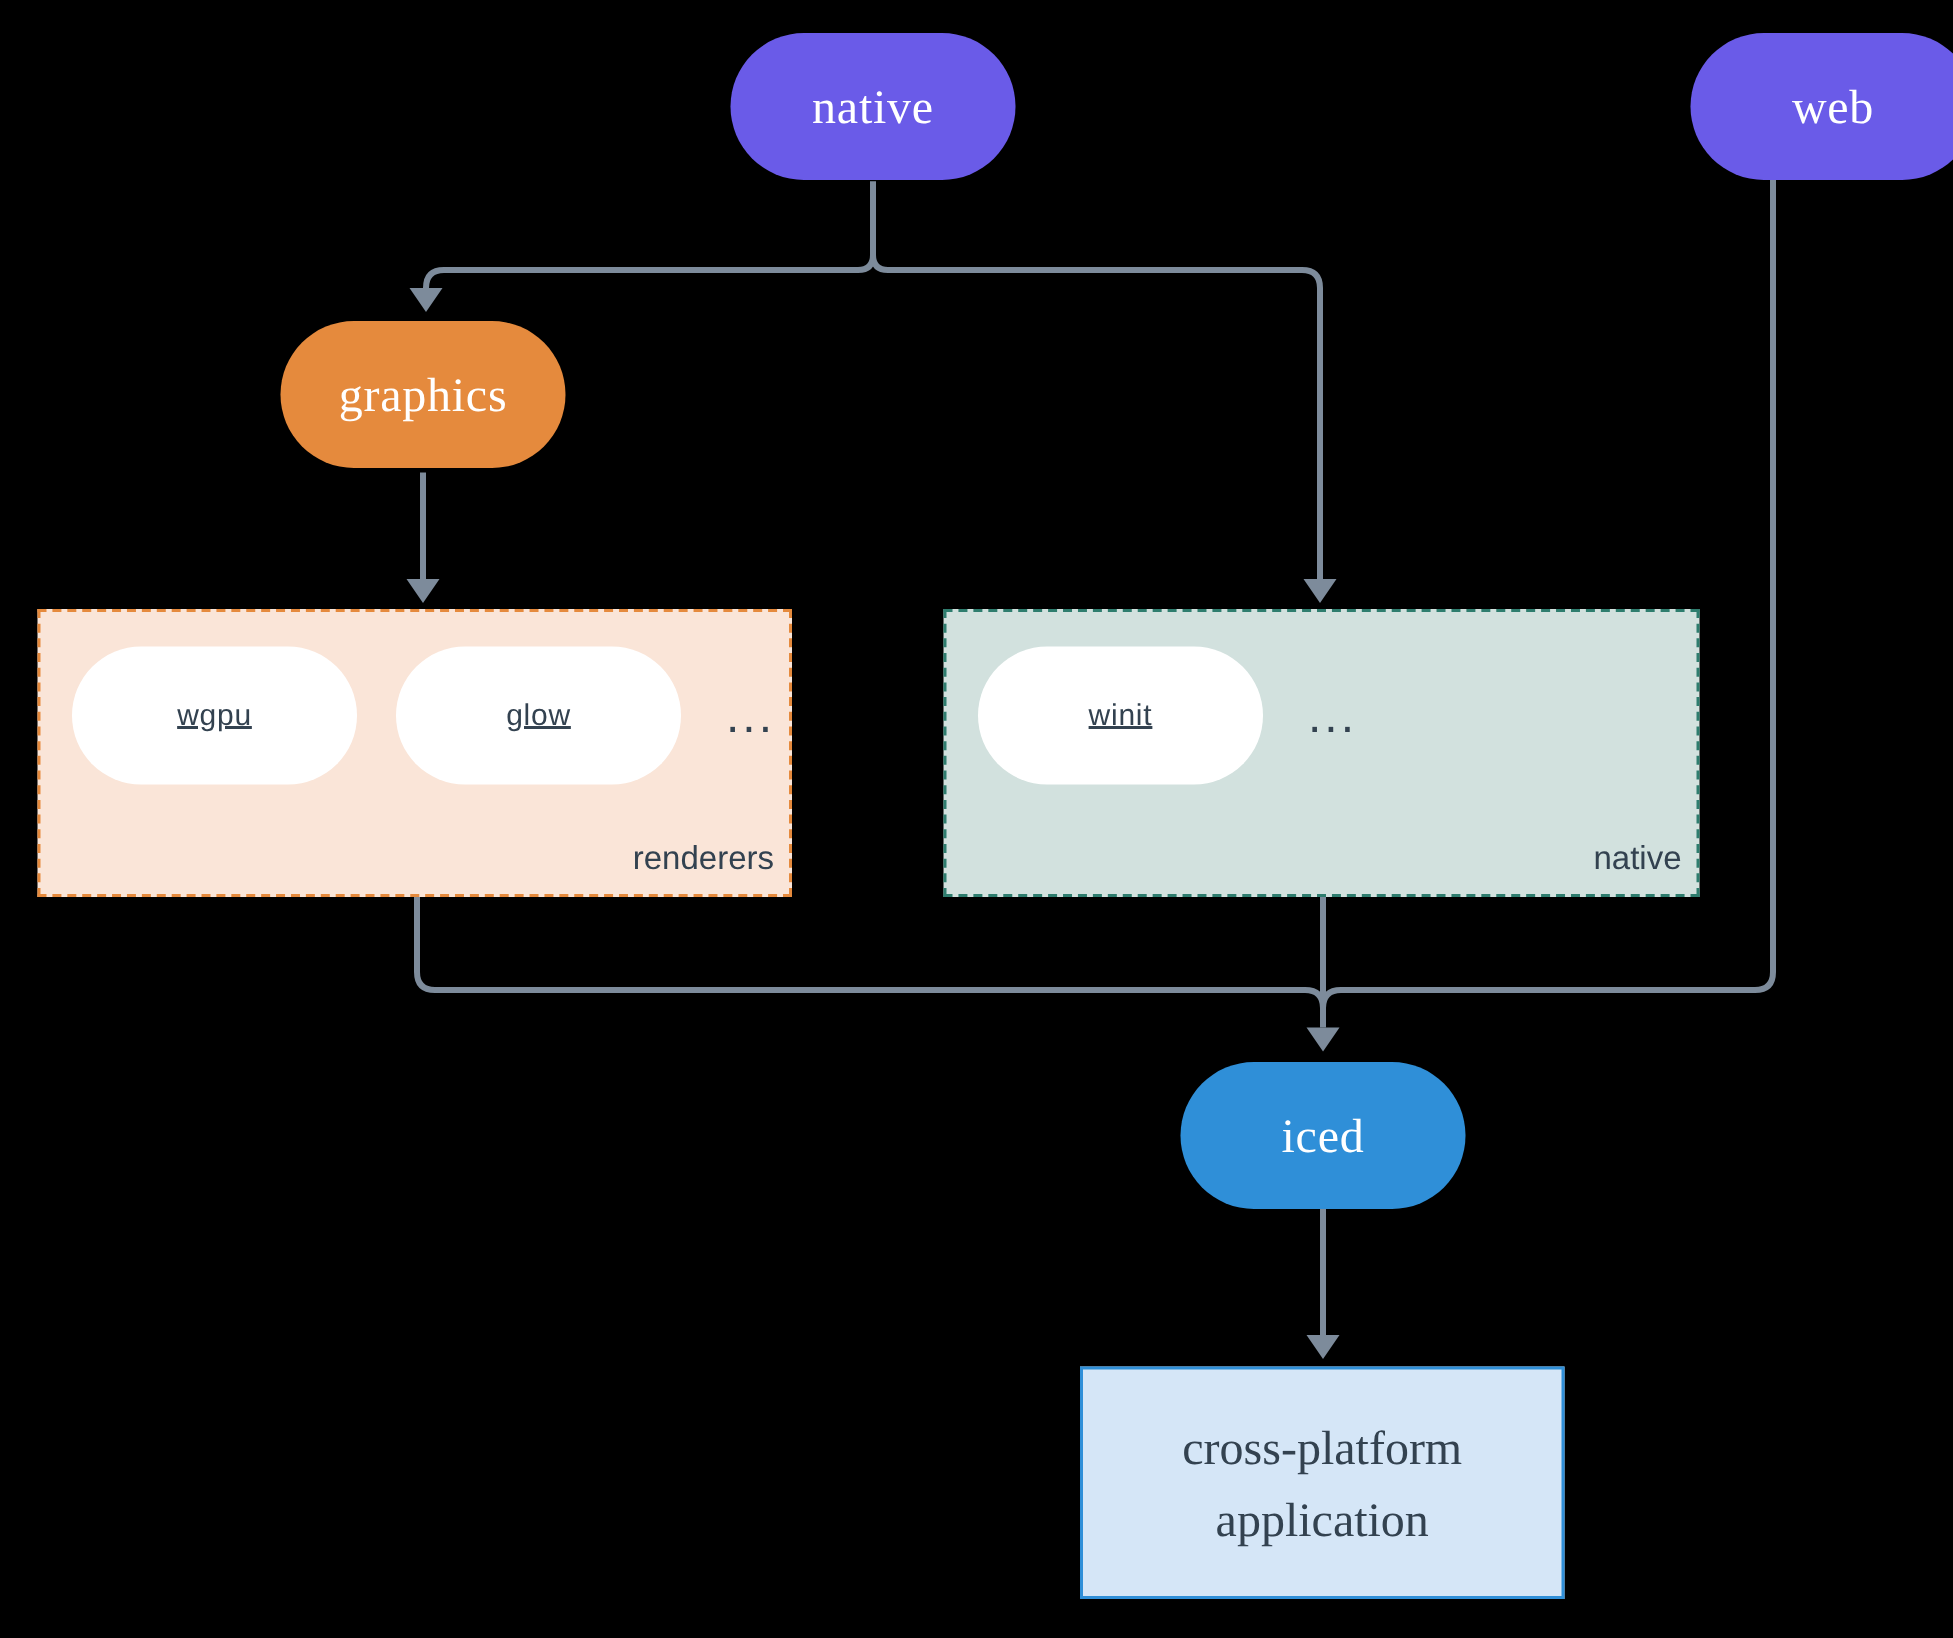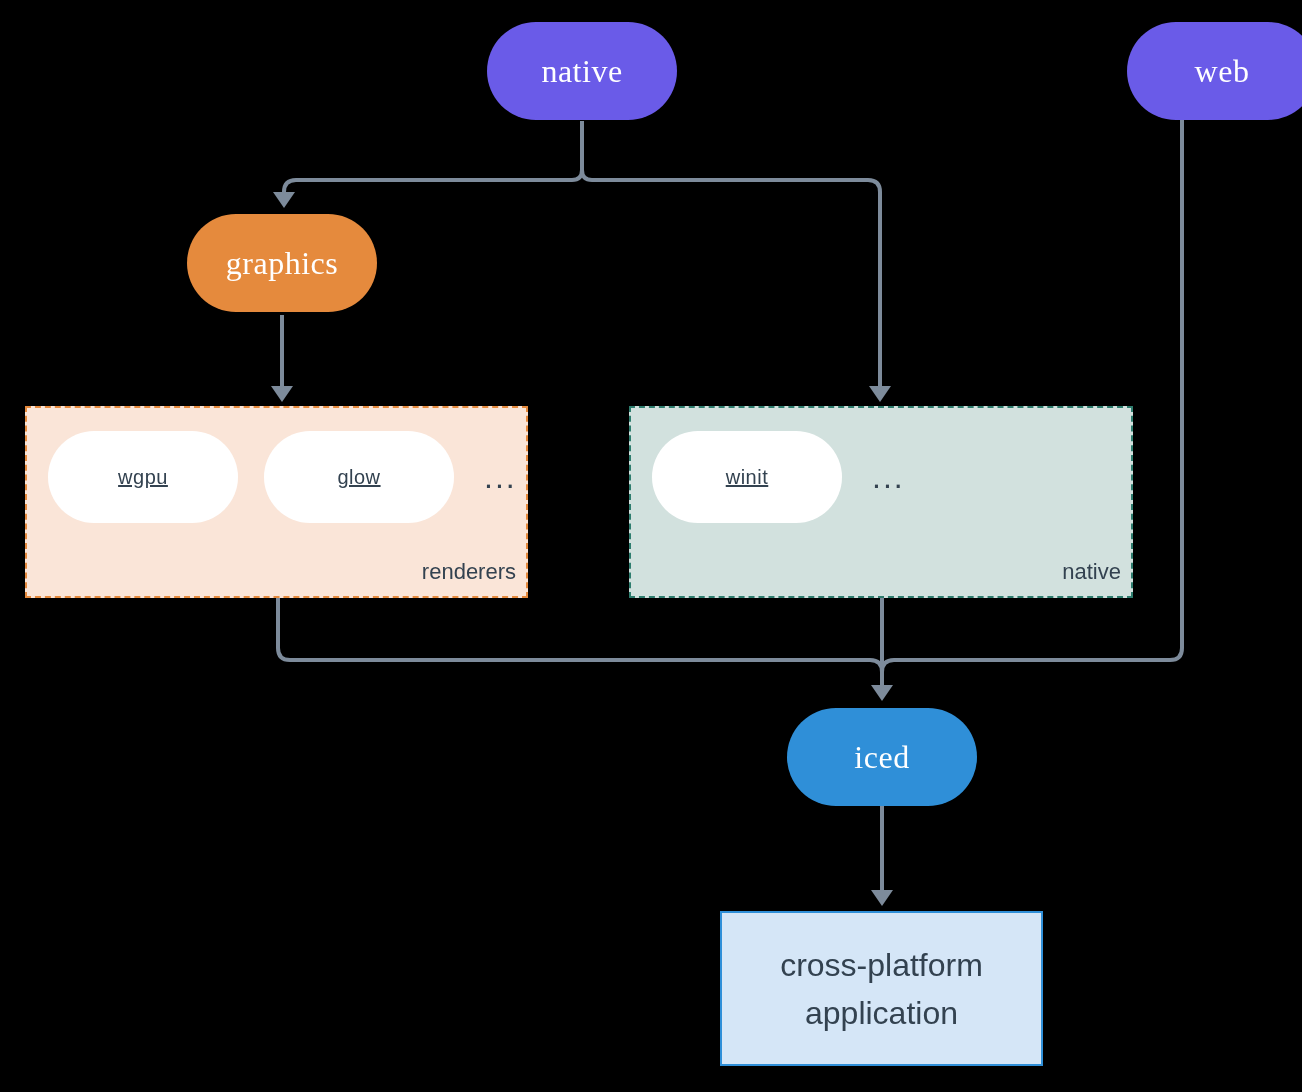--- a/index.html
+++ b/index.html
@@ -112,20 +112,21 @@
     background: var(--pale-blue, #D5E6F7);
     border: 2.5px solid var(--blue, #2F8FD8);
     display: flex;
     flex-direction: column;
     align-items: center;
     justify-content: center;
     font-size: 32px;
     line-height: 48px;
     color: var(--ink, #334250);
     text-align: center;
+    font-family: Liberation Serif, serif;
   }
 </style>
 </head>
 <body>
 
 <div class="stage">
 
   <svg class="wires" viewBox="0 0 1302 1092">
 
     <path d="M582 121 V170 Q582 180 572 180 H296 Q284 180 284 192"></path>

